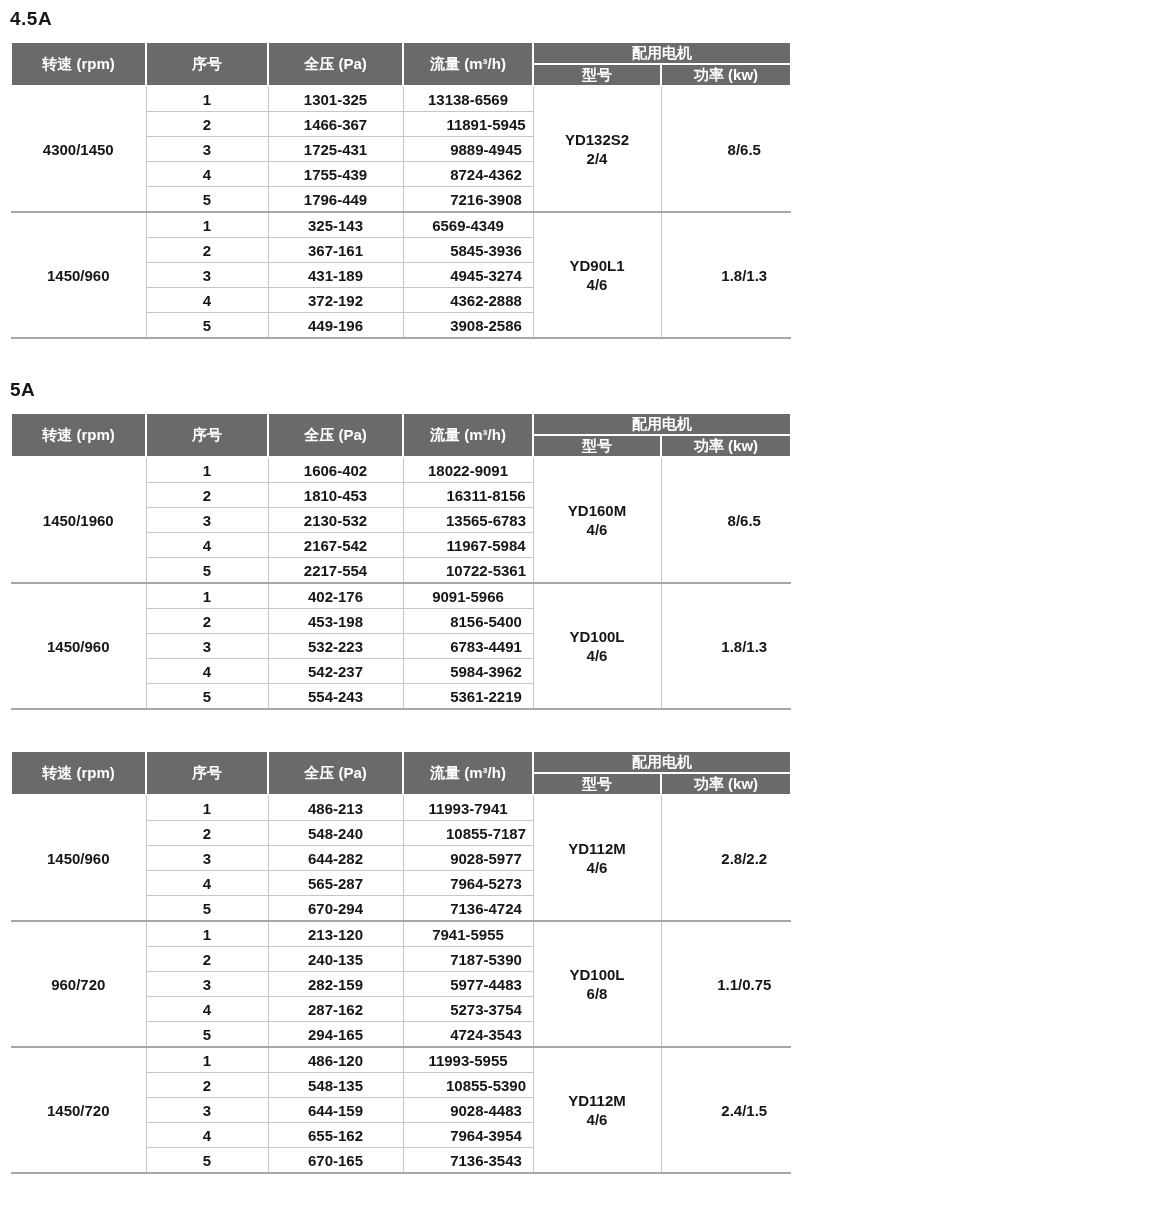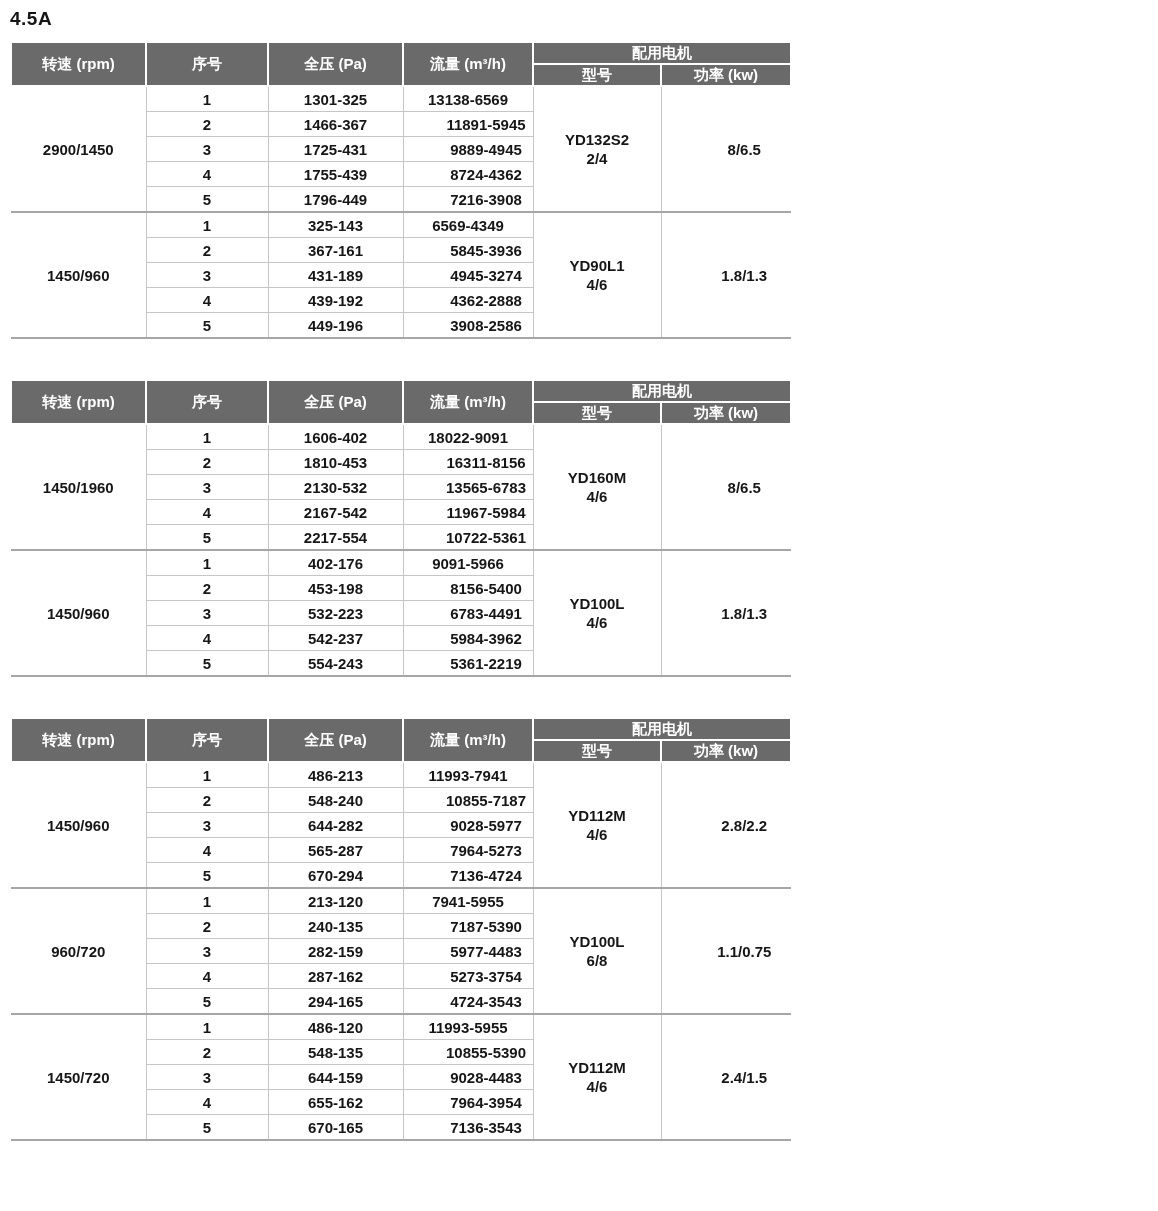--- a/index.html
+++ b/index.html
@@ -94,21 +94,21 @@
               <th class="tall" rowspan="2">流量 (m³/h)</th>
               <th colspan="2">配用电机</th>
             </tr>
             <tr>
               <th>型号</th>
               <th>功率 (kw)</th>
             </tr>
           </thead>
           <tbody class="block">
             <tr>
-              <td rowspan="5">2900/1450</td>
+              <td rowspan="5">4300/1450</td>
               <td>1</td>
               <td>1301-325</td>
               <td>13138-6569</td>
               <td rowspan="5">
                 <div class="model-cell-line">YD132S2</div>
                 <div class="model-cell-line">2/4</div>
               </td>
               <td rowspan="5">8/6.5</td>
             </tr>
             <tr>
@@ -149,27 +149,122 @@
               <td>367-161</td>
               <td>5845-3936</td>
             </tr>
             <tr>
               <td>3</td>
               <td>431-189</td>
               <td>4945-3274</td>
             </tr>
             <tr>
               <td>4</td>
-              <td>439-192</td>
+              <td>372-192</td>
               <td>4362-2888</td>
             </tr>
             <tr>
               <td>5</td>
               <td>449-196</td>
               <td>3908-2586</td>
+            </tr>
+          </tbody>
+        </table>
+      </div>
+  </section>
+
+  <section class="table-section">
+    <h2 class="fan-title">5A</h2>
+    <div class="spec-table-host">
+        <table class="spec">
+          <colgroup>
+            <col class="c-speed">
+            <col class="c-no">
+            <col class="c-pressure">
+            <col class="c-flow">
+            <col class="c-model">
+            <col class="c-power">
+          </colgroup>
+          <thead>
+            <tr>
+              <th class="tall" rowspan="2">转速 (rpm)</th>
+              <th class="tall" rowspan="2">序号</th>
+              <th class="tall" rowspan="2">全压 (Pa)</th>
+              <th class="tall" rowspan="2">流量 (m³/h)</th>
+              <th colspan="2">配用电机</th>
+            </tr>
+            <tr>
+              <th>型号</th>
+              <th>功率 (kw)</th>
+            </tr>
+          </thead>
+          <tbody class="block">
+            <tr>
+              <td rowspan="5">1450/1960</td>
+              <td>1</td>
+              <td>1606-402</td>
+              <td>18022-9091</td>
+              <td rowspan="5">
+                <div class="model-cell-line">YD160M</div>
+                <div class="model-cell-line">4/6</div>
+              </td>
+              <td rowspan="5">8/6.5</td>
+            </tr>
+            <tr>
+              <td>2</td>
+              <td>1810-453</td>
+              <td>16311-8156</td>
+            </tr>
+            <tr>
+              <td>3</td>
+              <td>2130-532</td>
+              <td>13565-6783</td>
+            </tr>
+            <tr>
+              <td>4</td>
+              <td>2167-542</td>
+              <td>11967-5984</td>
+            </tr>
+            <tr>
+              <td>5</td>
+              <td>2217-554</td>
+              <td>10722-5361</td>
+            </tr>
+          </tbody>
+          <tbody class="block">
+            <tr>
+              <td rowspan="5">1450/960</td>
+              <td>1</td>
+              <td>402-176</td>
+              <td>9091-5966</td>
+              <td rowspan="5">
+                <div class="model-cell-line">YD100L</div>
+                <div class="model-cell-line">4/6</div>
+              </td>
+              <td rowspan="5">1.8/1.3</td>
+            </tr>
+            <tr>
+              <td>2</td>
+              <td>453-198</td>
+              <td>8156-5400</td>
+            </tr>
+            <tr>
+              <td>3</td>
+              <td>532-223</td>
+              <td>6783-4491</td>
+            </tr>
+            <tr>
+              <td>4</td>
+              <td>542-237</td>
+              <td>5984-3962</td>
+            </tr>
+            <tr>
+              <td>5</td>
+              <td>554-243</td>
+              <td>5361-2219</td>
             </tr>
           </tbody>
         </table>
       </div>
   </section>
 
   <section class="table-section">
     <div class="spec-table-host">
         <table class="spec">
           <colgroup>
@@ -188,208 +283,114 @@
               <th class="tall" rowspan="2">流量 (m³/h)</th>
               <th colspan="2">配用电机</th>
             </tr>
             <tr>
               <th>型号</th>
               <th>功率 (kw)</th>
             </tr>
           </thead>
           <tbody class="block">
             <tr>
-              <td rowspan="5">1450/1960</td>
-              <td>1</td>
-              <td>1606-402</td>
-              <td>18022-9091</td>
-              <td rowspan="5">
-                <div class="model-cell-line">YD160M</div>
-                <div class="model-cell-line">4/6</div>
-              </td>
-              <td rowspan="5">8/6.5</td>
-            </tr>
-            <tr>
-              <td>2</td>
-              <td>1810-453</td>
-              <td>16311-8156</td>
-            </tr>
-            <tr>
-              <td>3</td>
-              <td>2130-532</td>
-              <td>13565-6783</td>
-            </tr>
-            <tr>
-              <td>4</td>
-              <td>2167-542</td>
-              <td>11967-5984</td>
-            </tr>
-            <tr>
-              <td>5</td>
-              <td>2217-554</td>
-              <td>10722-5361</td>
-            </tr>
-          </tbody>
-          <tbody class="block">
-            <tr>
               <td rowspan="5">1450/960</td>
               <td>1</td>
-              <td>402-176</td>
-              <td>9091-5966</td>
+              <td>486-213</td>
+              <td>11993-7941</td>
+              <td rowspan="5">
+                <div class="model-cell-line">YD112M</div>
+                <div class="model-cell-line">4/6</div>
+              </td>
+              <td rowspan="5">2.8/2.2</td>
+            </tr>
+            <tr>
+              <td>2</td>
+              <td>548-240</td>
+              <td>10855-7187</td>
+            </tr>
+            <tr>
+              <td>3</td>
+              <td>644-282</td>
+              <td>9028-5977</td>
+            </tr>
+            <tr>
+              <td>4</td>
+              <td>565-287</td>
+              <td>7964-5273</td>
+            </tr>
+            <tr>
+              <td>5</td>
+              <td>670-294</td>
+              <td>7136-4724</td>
+            </tr>
+          </tbody>
+          <tbody class="block">
+            <tr>
+              <td rowspan="5">960/720</td>
+              <td>1</td>
+              <td>213-120</td>
+              <td>7941-5955</td>
               <td rowspan="5">
                 <div class="model-cell-line">YD100L</div>
-                <div class="model-cell-line">4/6</div>
-              </td>
-              <td rowspan="5">1.8/1.3</td>
-            </tr>
-            <tr>
-              <td>2</td>
-              <td>453-198</td>
-              <td>8156-5400</td>
-            </tr>
-            <tr>
-              <td>3</td>
-              <td>532-223</td>
-              <td>6783-4491</td>
-            </tr>
-            <tr>
-              <td>4</td>
-              <td>542-237</td>
-              <td>5984-3962</td>
-            </tr>
-            <tr>
-              <td>5</td>
-              <td>554-243</td>
-              <td>5361-2219</td>
+                <div class="model-cell-line">6/8</div>
+              </td>
+              <td rowspan="5">1.1/0.75</td>
+            </tr>
+            <tr>
+              <td>2</td>
+              <td>240-135</td>
+              <td>7187-5390</td>
+            </tr>
+            <tr>
+              <td>3</td>
+              <td>282-159</td>
+              <td>5977-4483</td>
+            </tr>
+            <tr>
+              <td>4</td>
+              <td>287-162</td>
+              <td>5273-3754</td>
+            </tr>
+            <tr>
+              <td>5</td>
+              <td>294-165</td>
+              <td>4724-3543</td>
+            </tr>
+          </tbody>
+          <tbody class="block">
+            <tr>
+              <td rowspan="5">1450/720</td>
+              <td>1</td>
+              <td>486-120</td>
+              <td>11993-5955</td>
+              <td rowspan="5">
+                <div class="model-cell-line">YD112M</div>
+                <div class="model-cell-line">4/6</div>
+              </td>
+              <td rowspan="5">2.4/1.5</td>
+            </tr>
+            <tr>
+              <td>2</td>
+              <td>548-135</td>
+              <td>10855-5390</td>
+            </tr>
+            <tr>
+              <td>3</td>
+              <td>644-159</td>
+              <td>9028-4483</td>
+            </tr>
+            <tr>
+              <td>4</td>
+              <td>655-162</td>
+              <td>7964-3954</td>
+            </tr>
+            <tr>
+              <td>5</td>
+              <td>670-165</td>
+              <td>7136-3543</td>
             </tr>
           </tbody>
         </table>
       </div>
   </section>
 
-  <section class="table-section">
-    <div class="spec-table-host">
-        <table class="spec">
-          <colgroup>
-            <col class="c-speed">
-            <col class="c-no">
-            <col class="c-pressure">
-            <col class="c-flow">
-            <col class="c-model">
-            <col class="c-power">
-          </colgroup>
-          <thead>
-            <tr>
-              <th class="tall" rowspan="2">转速 (rpm)</th>
-              <th class="tall" rowspan="2">序号</th>
-              <th class="tall" rowspan="2">全压 (Pa)</th>
-              <th class="tall" rowspan="2">流量 (m³/h)</th>
-              <th colspan="2">配用电机</th>
-            </tr>
-            <tr>
-              <th>型号</th>
-              <th>功率 (kw)</th>
-            </tr>
-          </thead>
-          <tbody class="block">
-            <tr>
-              <td rowspan="5">1450/960</td>
-              <td>1</td>
-              <td>486-213</td>
-              <td>11993-7941</td>
-              <td rowspan="5">
-                <div class="model-cell-line">YD112M</div>
-                <div class="model-cell-line">4/6</div>
-              </td>
-              <td rowspan="5">2.8/2.2</td>
-            </tr>
-            <tr>
-              <td>2</td>
-              <td>548-240</td>
-              <td>10855-7187</td>
-            </tr>
-            <tr>
-              <td>3</td>
-              <td>644-282</td>
-              <td>9028-5977</td>
-            </tr>
-            <tr>
-              <td>4</td>
-              <td>565-287</td>
-              <td>7964-5273</td>
-            </tr>
-            <tr>
-              <td>5</td>
-              <td>670-294</td>
-              <td>7136-4724</td>
-            </tr>
-          </tbody>
-          <tbody class="block">
-            <tr>
-              <td rowspan="5">960/720</td>
-              <td>1</td>
-              <td>213-120</td>
-              <td>7941-5955</td>
-              <td rowspan="5">
-                <div class="model-cell-line">YD100L</div>
-                <div class="model-cell-line">6/8</div>
-              </td>
-              <td rowspan="5">1.1/0.75</td>
-            </tr>
-            <tr>
-              <td>2</td>
-              <td>240-135</td>
-              <td>7187-5390</td>
-            </tr>
-            <tr>
-              <td>3</td>
-              <td>282-159</td>
-              <td>5977-4483</td>
-            </tr>
-            <tr>
-              <td>4</td>
-              <td>287-162</td>
-              <td>5273-3754</td>
-            </tr>
-            <tr>
-              <td>5</td>
-              <td>294-165</td>
-              <td>4724-3543</td>
-            </tr>
-          </tbody>
-          <tbody class="block">
-            <tr>
-              <td rowspan="5">1450/720</td>
-              <td>1</td>
-              <td>486-120</td>
-              <td>11993-5955</td>
-              <td rowspan="5">
-                <div class="model-cell-line">YD112M</div>
-                <div class="model-cell-line">4/6</div>
-              </td>
-              <td rowspan="5">2.4/1.5</td>
-            </tr>
-            <tr>
-              <td>2</td>
-              <td>548-135</td>
-              <td>10855-5390</td>
-            </tr>
-            <tr>
-              <td>3</td>
-              <td>644-159</td>
-              <td>9028-4483</td>
-            </tr>
-            <tr>
-              <td>4</td>
-              <td>655-162</td>
-              <td>7964-3954</td>
-            </tr>
-            <tr>
-              <td>5</td>
-              <td>670-165</td>
-              <td>7136-3543</td>
-            </tr>
-          </tbody>
-        </table>
-      </div>
-  </section>
-
 </div>
 
 </body></html>

